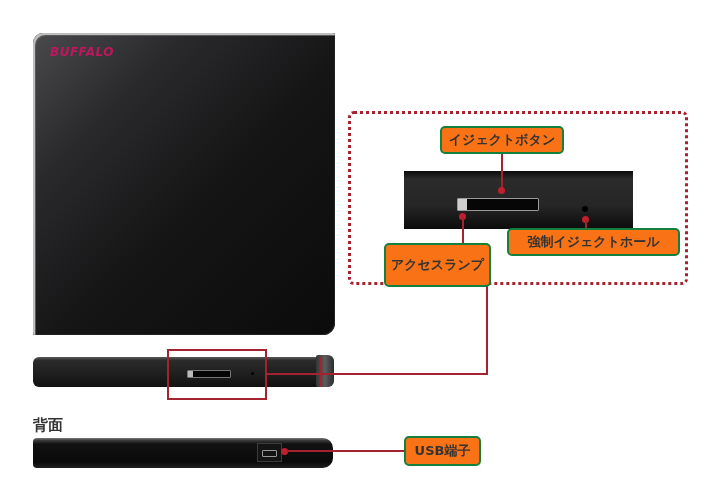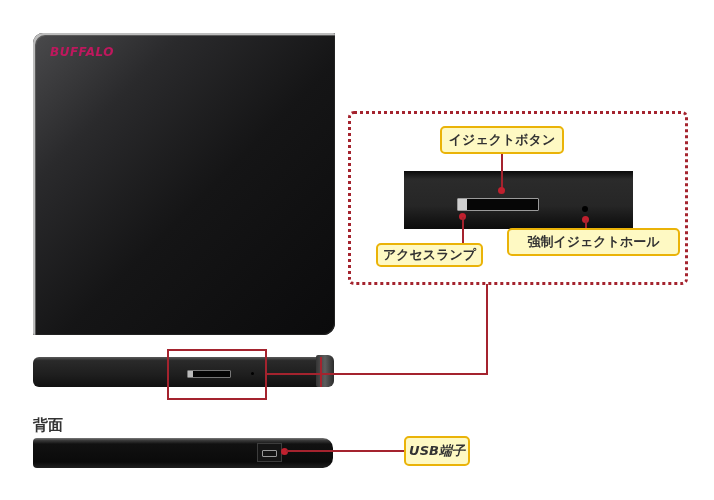--- a/index.html
+++ b/index.html
@@ -39,21 +39,21 @@
 
   
   .detail { left:404px; top:171px; width:229px; height:58px;
     background:linear-gradient(#0b0b0b 0%,#1d1d1d 8%,#2b2b2b 14%,#262626 60%,#151515 85%,#0c0c0c 100%); }
   .detail-slot { left:457px; top:198px; width:80px; height:11px; background:#060606;
     border:1px solid #9a9a9a; border-radius:1px; }
   .detail-slot .lamp { position:absolute; left:0; top:0; width:9px; height:11px; background:#cfcfcf; }
   .detail-hole { left:582px; top:206px; width:6px; height:6px; background:#000; border-radius:50%; }
   .dot { width:7px; height:7px; border-radius:50%; background:#c0202e; }
 
-  .label { background:#fef9c3; border:2px solid #eab308; border-radius:5px; box-sizing:border-box;
+  .label { background:#f97316; border:2px solid #15803d; border-radius:5px; box-sizing:border-box;
     font-size:13px; font-weight:bold; color:#333; display:flex; align-items:center; justify-content:center;
     white-space:nowrap; }
 
   
   .back-title { left:33px; top:416px; font-size:15px; font-weight:bold; color:#333; }
   .device-back { left:33px; top:438px; width:300px; height:30px;
     background:linear-gradient(#7a7a7a 0%,#3a3a3a 8%,#111 20%,#0a0a0a 80%,#202020 100%);
     border-radius:4px 10px 10px 4px; }
   .usb-port { left:257px; top:443px; width:23px; height:17px; background:#141414; border:1px solid #3c3c3c; }
   .usb-port i { position:absolute; left:4px; top:6px; width:13px; height:5px; border:1px solid #999; border-radius:1px; }
@@ -83,26 +83,26 @@
     <span class="lamp"></span>
   </div>
 <div class="abs detail-hole"></div>
 
 <div class="abs label" style="left:440px;top:126px;width:124px;height:28px;">イジェクトボタン</div>
 <div class="abs line" style="left:501px;top:154px;width:2px;height:36px;"></div>
 <div class="abs dot" style="left:498px;top:187px;"></div>
 
 <div class="abs dot" style="left:459px;top:213px;"></div>
 <div class="abs line" style="left:462px;top:217px;width:2px;height:27px;"></div>
-<div class="abs label" style="left:376px;top:243px;width:107px;height:24px;">アクセスランプ</div>
+<div class="abs label" style="left:384px;top:243px;width:107px;height:44px;">アクセスランプ</div>
 
 <div class="abs dot" style="left:582px;top:216px;"></div>
 <div class="abs line" style="left:585px;top:220px;width:2px;height:24px;"></div>
 <div class="abs label" style="left:507px;top:228px;width:173px;height:28px;">強制イジェクトホール</div>
 
 <div class="abs back-title">背面</div>
 <div class="abs device-back"></div>
 <div class="abs usb-port">
     <i></i>
   </div>
 <div class="abs dot" style="left:281px;top:448px;"></div>
 <div class="abs line" style="left:286px;top:450px;width:119px;height:2px;"></div>
-<div class="abs label" style="left:404px;top:436px;width:66px;height:30px;font-style:italic;">USB端子</div>
+<div class="abs label" style="left:404px;top:436px;width:77px;height:30px;">USB端子</div>
 
 </body></html>

